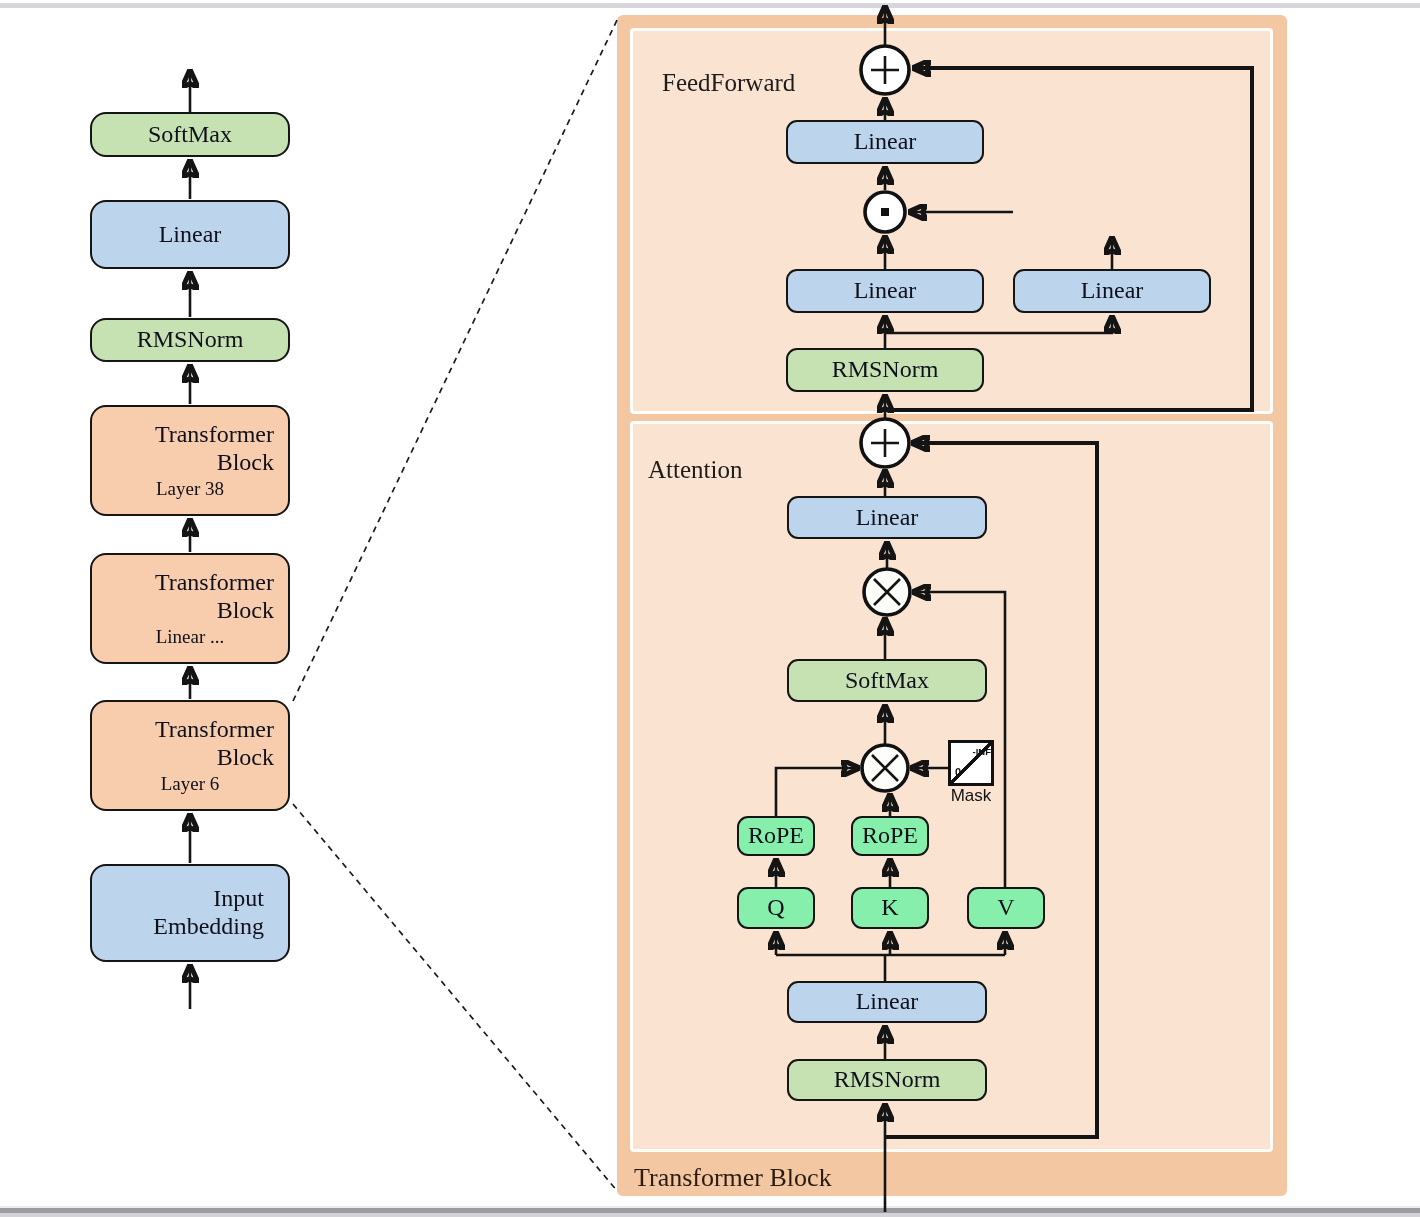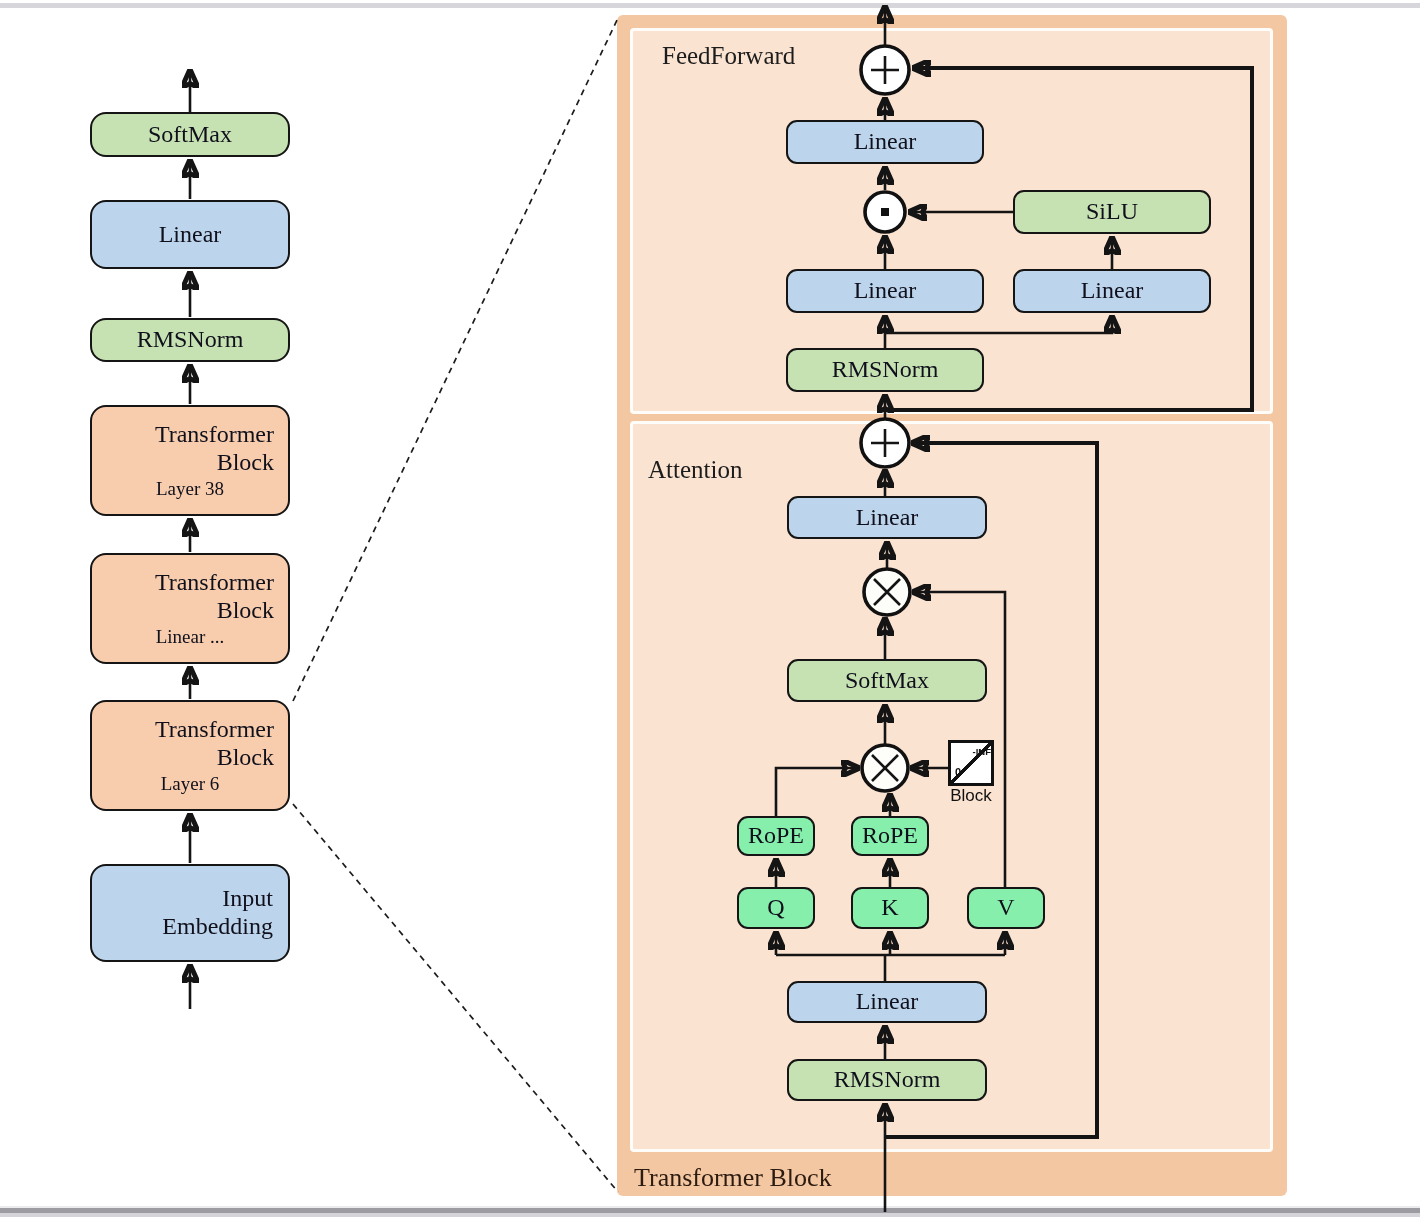--- a/index.html
+++ b/index.html
@@ -155,33 +155,30 @@
     <span class="sub">Layer 38</span>
   </div>
   <div class="box bigbox orangebox" style="left:90px;top:553px;width:200px;height:111px;padding:4px 14px;">
     <span class="t">Transformer Block</span>
     <span class="sub">Linear ...</span>
   </div>
   <div class="box bigbox orangebox" style="left:90px;top:700px;width:200px;height:111px;padding:4px 14px;">
     <span class="t">Transformer Block</span>
     <span class="sub">Layer 6</span>
   </div>
-  <div class="box bigbox blue" style="left:90px;top:864px;width:200px;height:98px;padding:4px 15px;">
+  <div class="box bigbox blue" style="left:90px;top:864px;width:200px;height:98px;padding:4px 24px;">
     <span class="t">Input Embedding</span>
   </div>
 
-  <div class="seclabel" style="left:662px;top:42px;">FeedForward</div>
+  <div class="seclabel" style="left:662px;top:69px;">FeedForward</div>
   <div class="seclabel" style="left:648px;top:456px;">Attention</div>
   <div class="paneltitle">Transformer Block</div>
 
   <div class="box blue" style="left:786px;top:120px;width:198px;height:44px;">
     <span class="t">Linear</span>
-  </div>
-  <div class="box green" style="left:1013px;top:190px;width:198px;height:44px;">
-    <span class="t">SiLU</span>
   </div>
   <div class="box blue" style="left:786px;top:269px;width:198px;height:44px;">
     <span class="t">Linear</span>
   </div>
   <div class="box blue" style="left:1013px;top:269px;width:198px;height:44px;">
     <span class="t">Linear</span>
   </div>
   <div class="box green" style="left:786px;top:348px;width:198px;height:44px;">
     <span class="t">RMSNorm</span>
   </div>
@@ -190,21 +187,21 @@
     <span class="t">Linear</span>
   </div>
   <div class="box green" style="left:787px;top:659px;width:200px;height:43px;">
     <span class="t">SoftMax</span>
   </div>
 
   <div class="maskbox">
     <span class="mtop">-INF</span>
     <span class="mbot">0</span>
   </div>
-  <div class="masklabel">Block</div>
+  <div class="masklabel">Mask</div>
 
   <div class="box blue2" style="left:737px;top:816px;width:78px;height:40px;">
     <span class="t">RoPE</span>
   </div>
   <div class="box blue2" style="left:851px;top:816px;width:78px;height:40px;">
     <span class="t">RoPE</span>
   </div>
 
   <div class="box blue2" style="left:737px;top:887px;width:78px;height:42px;">
     <span class="t">Q</span>

